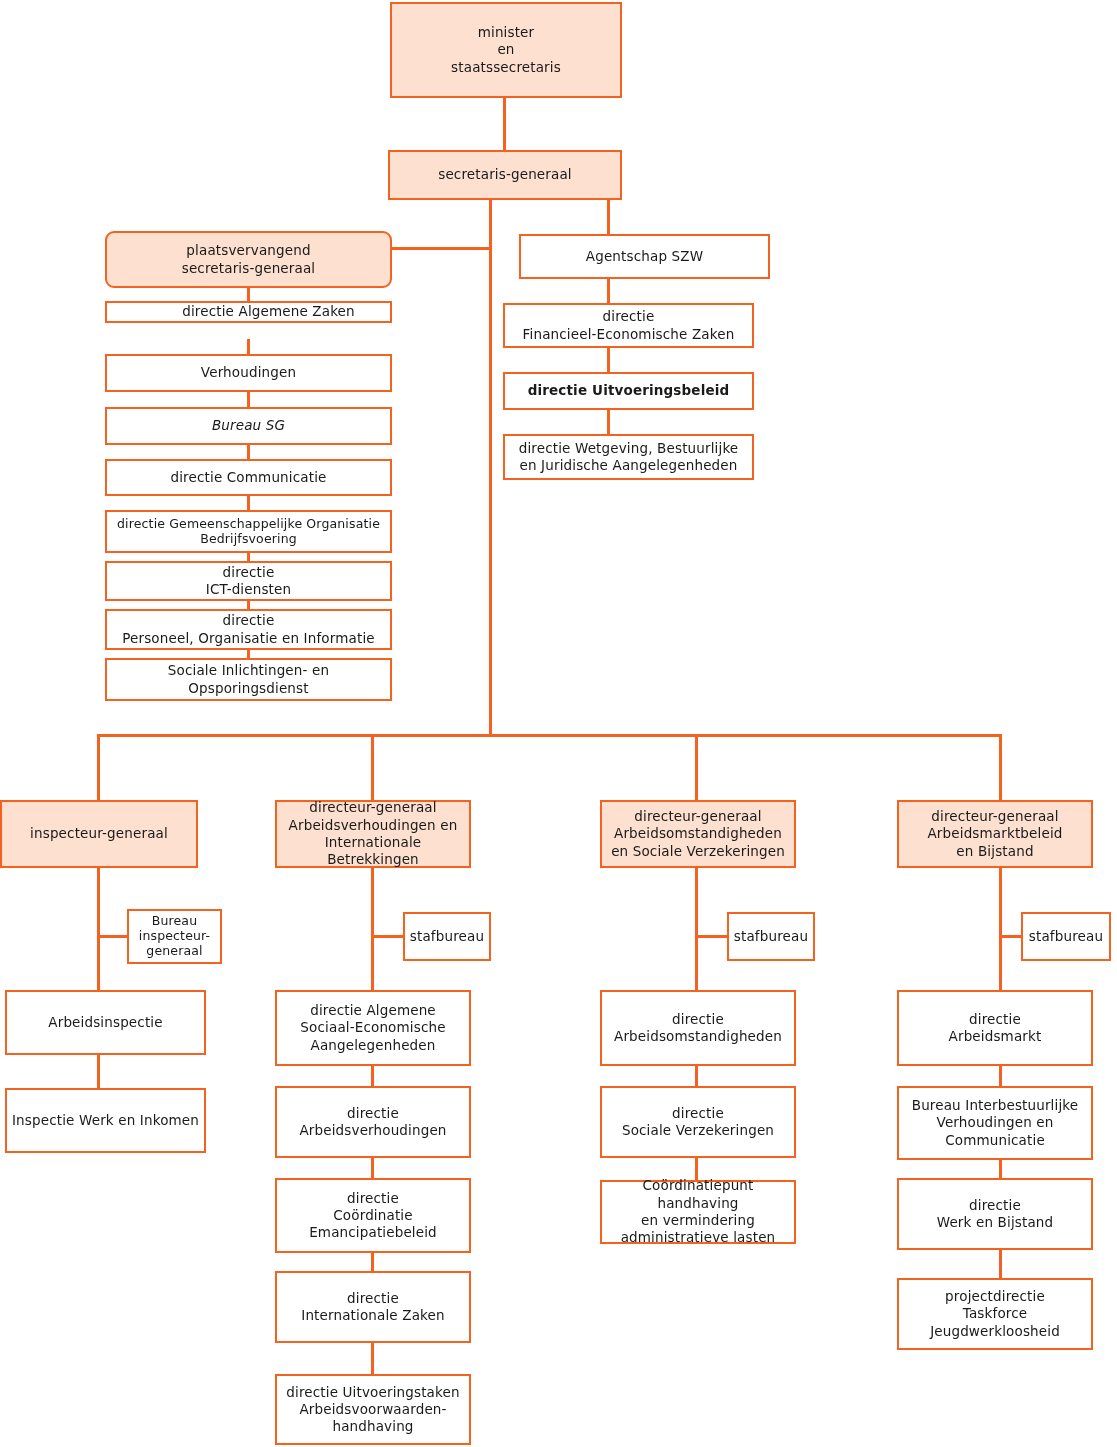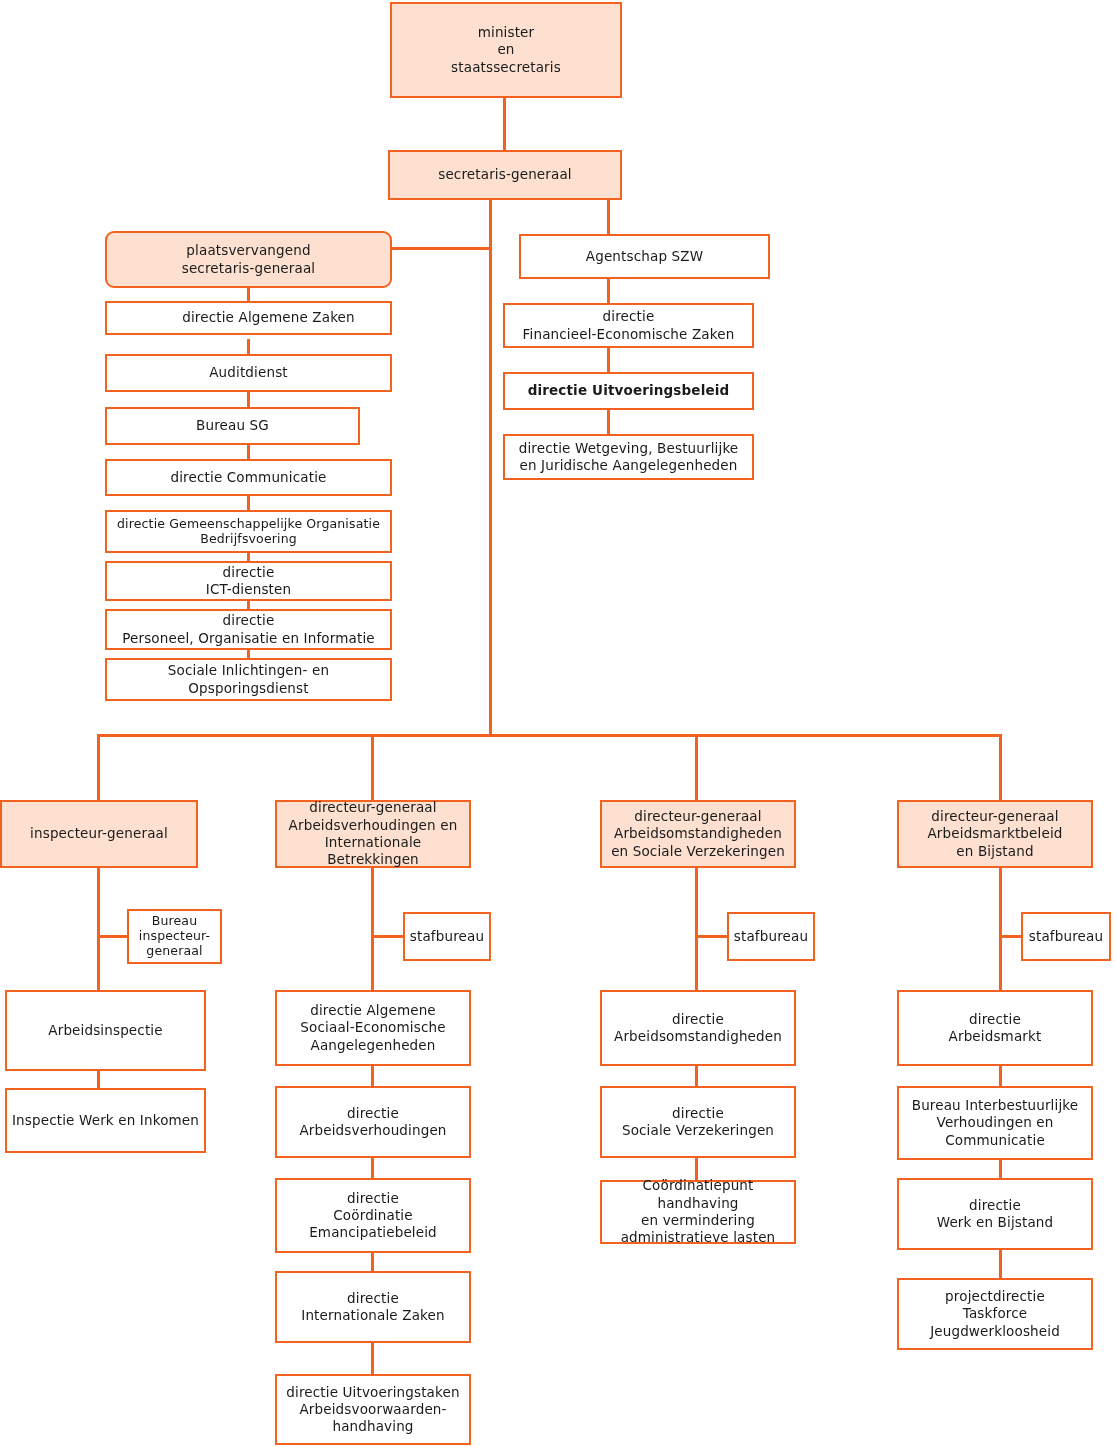--- a/index.html
+++ b/index.html
@@ -79,27 +79,27 @@
 
   <div class="box" style="left:503px; top:434px; width:251px; height:46px;">directie Wetgeving, Bestuurlijke
 en Juridische Aangelegenheden</div>
 
   <div class="line hline" style="left:390px; top:247px; width:101px; height:3px;"></div>
 
   <div class="box accent" style="left:105px; top:231px; width:287px; height:57px;border-radius:9px;">plaatsvervangend
 secretaris-generaal</div>
   <div class="line vline" style="left:247px; top:284px; width:3px; height:17px;"></div>
 
-  <div class="box" style="left:105px; top:301px; width:287px; height:34px;padding-left:44px;">directie  Algemene Zaken</div>
+  <div class="box" style="left:105px; top:301px; width:287px; height:22px;padding-left:44px;">directie  Algemene Zaken</div>
   <div class="line vline" style="left:247px; top:339px; width:3px; height:15px;"></div>
 
-  <div class="box" style="left:105px; top:354px; width:287px; height:38px;">Auditdienst</div>
+  <div class="box" style="left:105px; top:354px; width:287px; height:38px;">Verhoudingen</div>
   <div class="line vline" style="left:247px; top:392px; width:3px; height:15px;"></div>
 
-  <div class="box" style="left:105px; top:407px; width:255px; height:38px;">Bureau SG</div>
+  <div class="box" style="left:105px; top:407px; width:287px; height:38px;font-style:italic;">Bureau SG</div>
   <div class="line vline" style="left:247px; top:445px; width:3px; height:14px;"></div>
 
   <div class="box" style="left:105px; top:459px; width:287px; height:37px;">directie Communicatie</div>
   <div class="line vline" style="left:247px; top:496px; width:3px; height:14px;"></div>
 
   <div class="box small" style="left:105px; top:510px; width:287px; height:43px;">directie Gemeenschappelijke Organisatie
 Bedrijfsvoering</div>
   <div class="line vline" style="left:247px; top:553px; width:3px; height:8px;"></div>
 
   <div class="box" style="left:105px; top:561px; width:287px; height:40px;">directie
@@ -119,21 +119,21 @@
   <div class="line vline" style="left:695px; top:734px; width:3px; height:66px;"></div>
   <div class="line vline" style="left:999px; top:734px; width:3px; height:66px;"></div>
 
   <div class="box accent" style="left:0px; top:800px; width:198px; height:68px;">inspecteur-generaal</div>
   <div class="line vline" style="left:97px; top:868px; width:3px; height:122px;"></div>
   <div class="line hline" style="left:97px; top:935px; width:30px; height:3px;"></div>
   <div class="box small" style="left:127px; top:909px; width:95px; height:55px;">Bureau
 inspecteur-
 generaal</div>
 
-  <div class="box" style="left:5px; top:990px; width:201px; height:81px;">Arbeidsinspectie</div>
+  <div class="box" style="left:5px; top:990px; width:201px; height:65px;">Arbeidsinspectie</div>
   <div class="line vline" style="left:97px; top:1055px; width:3px; height:33px;"></div>
   <div class="box" style="left:5px; top:1088px; width:201px; height:65px;">Inspectie Werk en Inkomen</div>
 
   <div class="box accent" style="left:275px; top:800px; width:196px; height:68px;">directeur-generaal
 Arbeidsverhoudingen en
 Internationale Betrekkingen</div>
   <div class="line vline" style="left:371px; top:868px; width:3px; height:122px;"></div>
   <div class="line hline" style="left:371px; top:935px; width:32px; height:3px;"></div>
   <div class="box" style="left:403px; top:912px; width:88px; height:49px;">stafbureau</div>
 

